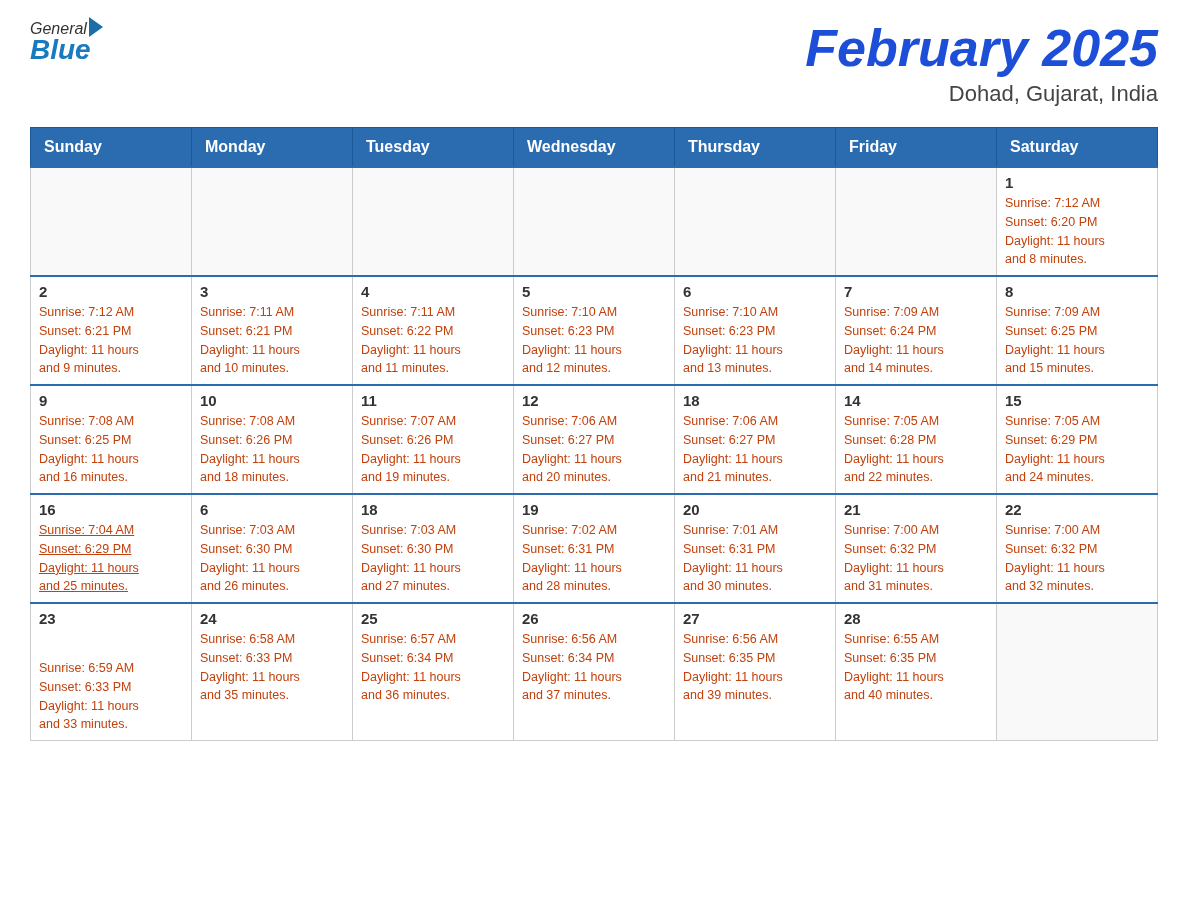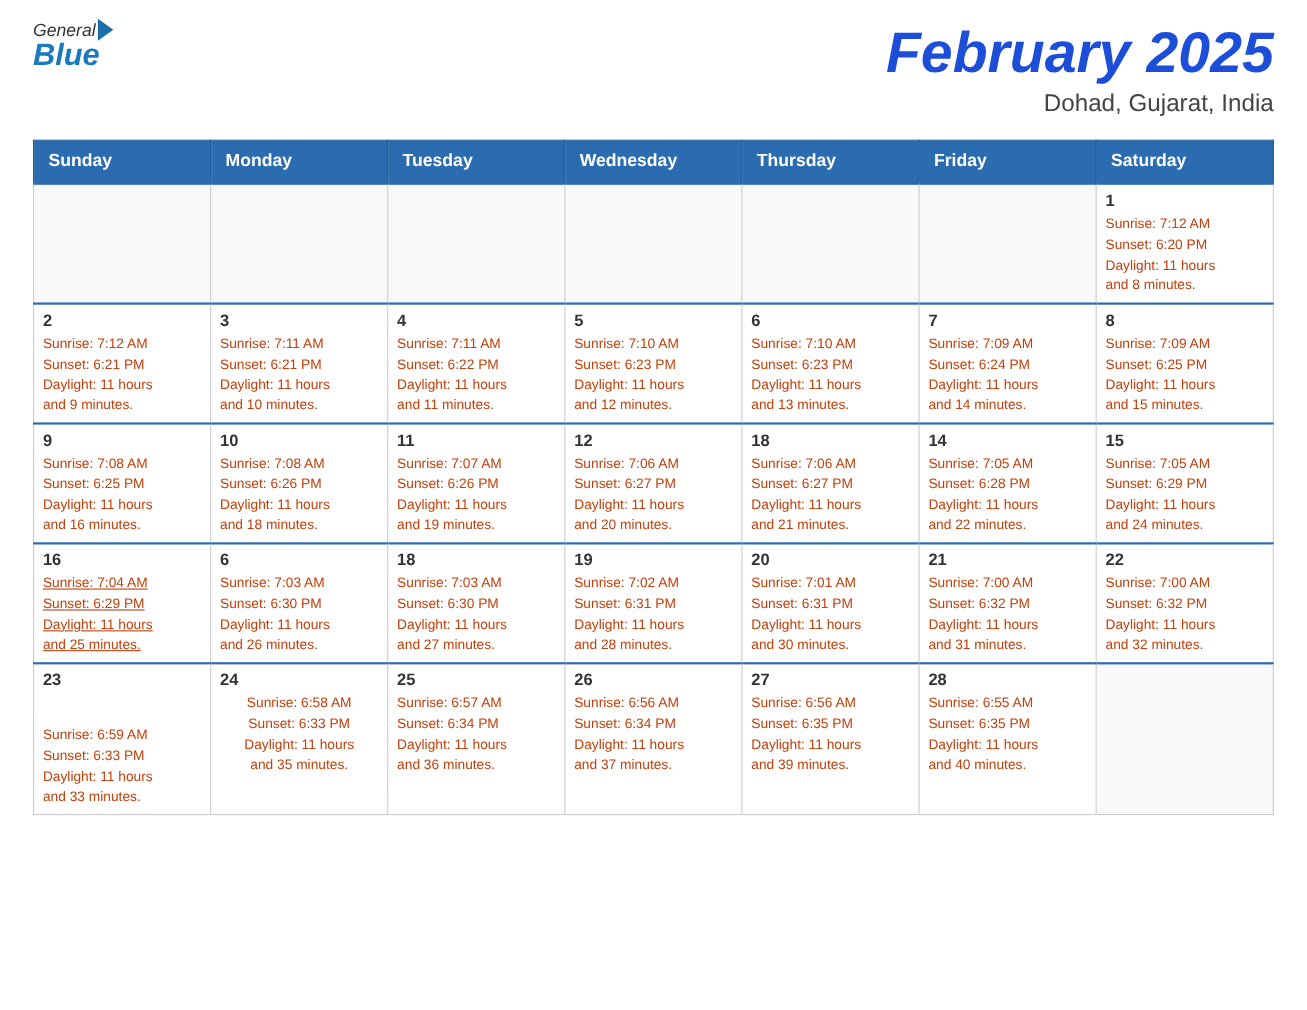--- a/index.html
+++ b/index.html
@@ -299,21 +299,21 @@
       <tr class="week-row">
         <td>
           <span class="day-number">23</span>
           <div class="day-info" style="white-space: pre-line; margin-top: 32px;">Sunrise: 6:59 AM
 Sunset: 6:33 PM
 Daylight: 11 hours
 and 33 minutes.</div>
         </td>
         <td>
           <span class="day-number">24</span>
-          <div class="day-info" style="white-space: pre-line; text-align: center;">Sunrise: 6:58 AM
+          <div class="day-info" style="white-space: pre-line;">Sunrise: 6:58 AM
 Sunset: 6:33 PM
 Daylight: 11 hours
 and 35 minutes.</div>
         </td>
         <td>
           <span class="day-number">25</span>
           <div class="day-info" style="white-space: pre-line;">Sunrise: 6:57 AM
 Sunset: 6:34 PM
 Daylight: 11 hours
 and 36 minutes.</div>

